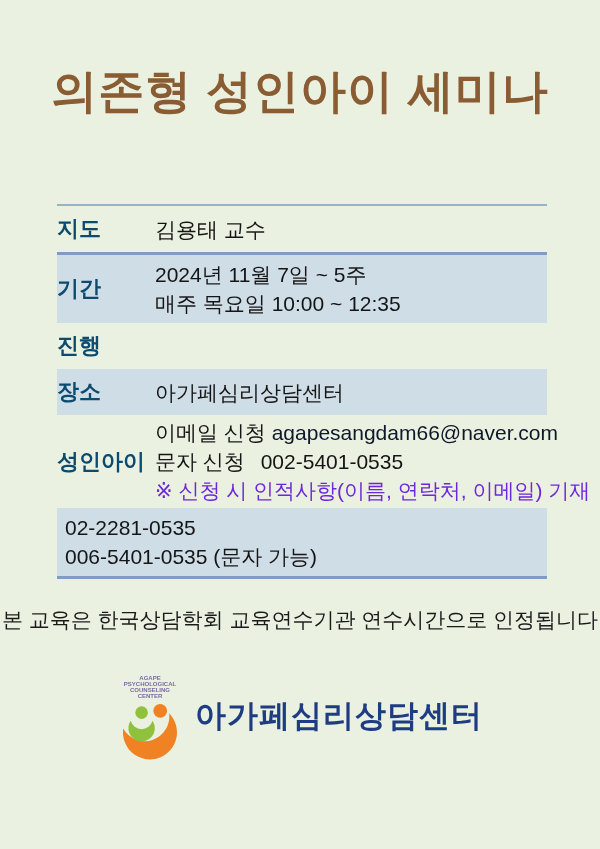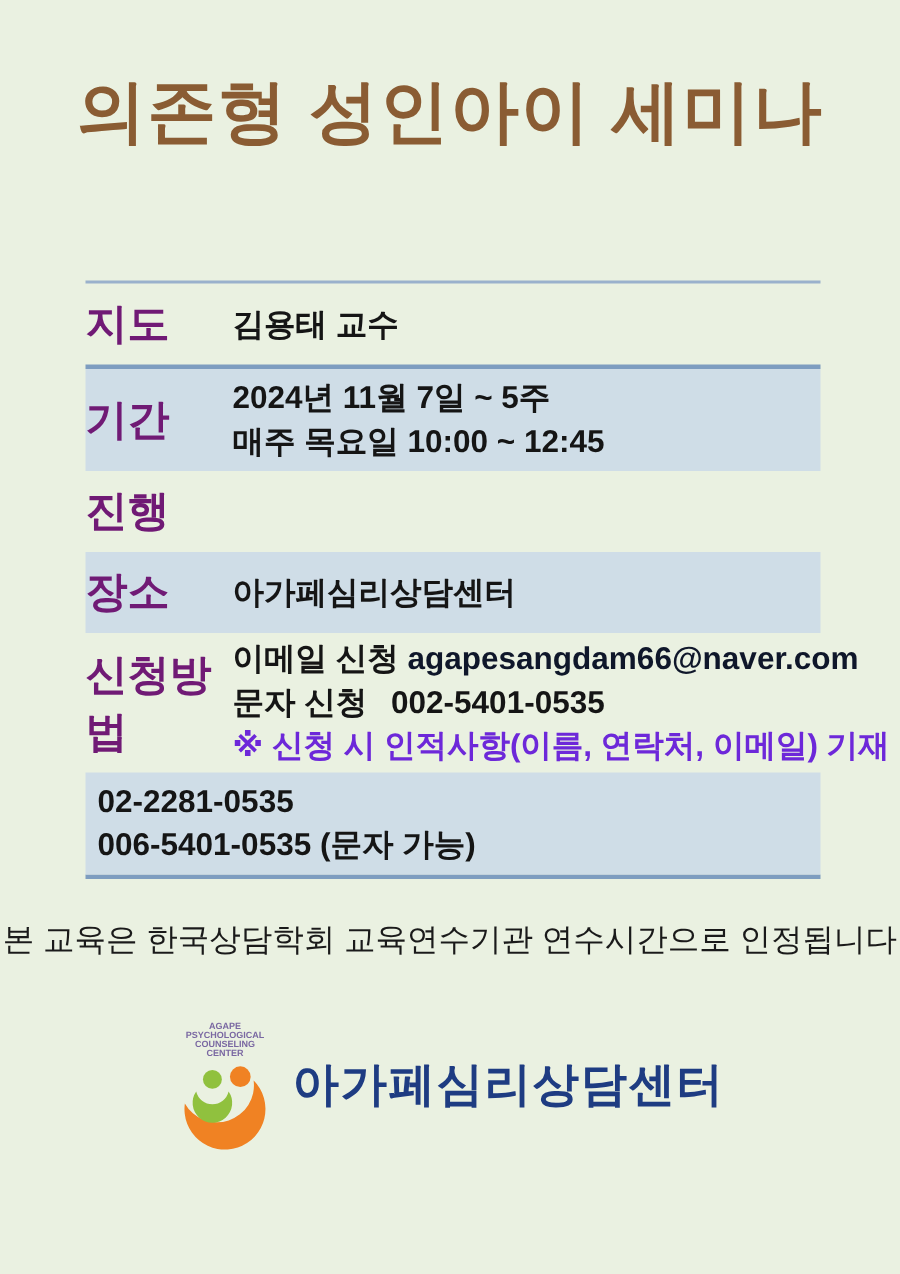--- a/index.html
+++ b/index.html
@@ -6,21 +6,21 @@
   html,body { width:600px; height:849px; }
   body {
     font-family:"Liberation Sans","DejaVu Sans",sans-serif;
     background:#eaf1e1;
     overflow:hidden;
     position:relative;
   }
   .poster { width:600px; height:849px; }
 
   .title {
-    padding-top:44px;
+    padding-top:61px;
     text-align:center;
     font-size:46px;
     line-height:60px;
     font-weight:bold;
     letter-spacing:1px;
     color:#8a5c33;
   }
 
   .info-table {
     width:490px;
@@ -29,31 +29,31 @@
     border-bottom:3px solid #7e9dc0;
   }
   .row { display:flex; align-items:center; }
   .row.alt { background:#cfdde7; }
   .row-divider { height:3px; background:#7e9dc0; }
 
   .cell-label {
     width:90px;
     flex-shrink:0;
     align-self:center;
-    font-size:28px;
+    font-size:22px;
     font-weight:bold;
-    color:#701a75;
+    color:#0c4a6e;
     text-align:justify;
     text-align-last:justify;
   }
   .cell-value {
     margin-left:8px;
     font-size:21px;
     line-height:29px;
-    font-weight:bold;
+    font-weight:normal;
     color:#151515;
     white-space:nowrap;
   }
   .pad-1 { padding:8px 0; }
   .pad-2 { padding:5px 0; }
   .pad-3 { padding:3px 0; }
 
   .email-addr { color:#0f172a; }
   .sms-number { margin-left:10px; }
   .apply-note { color:#6d28d9; }
@@ -105,35 +105,35 @@
       <div class="cell-label">지도</div>
       <div class="cell-value">김용태 교수</div>
     </div>
 
     <div class="row-divider"></div>
 
     <div class="row alt pad-2">
       <div class="cell-label">기간</div>
       <div class="cell-value">
         <div>2024년 11월 7일 ~ 5주</div>
-        <div>매주 목요일 10:00 ~ 12:45</div>
+        <div>매주 목요일 10:00 ~ 12:35</div>
       </div>
     </div>
 
     <div class="row pad-1">
       <div class="cell-label">진행</div>
     </div>
 
     <div class="row alt pad-1">
       <div class="cell-label">장소</div>
       <div class="cell-value">아가페심리상담센터</div>
     </div>
 
     <div class="row pad-3">
-      <div class="cell-label">신청방법</div>
+      <div class="cell-label">성인아이</div>
       <div class="cell-value">
         <div>
           <span>이메일 신청</span>
           <span class="email-addr">agapesangdam66@naver.com</span>
         </div>
         <div>
           <span>문자 신청</span>
           <span class="sms-number">002-5401-0535</span>
         </div>
         <div class="apply-note">※ 신청 시 인적사항(이름, 연락처, 이메일) 기재</div>

